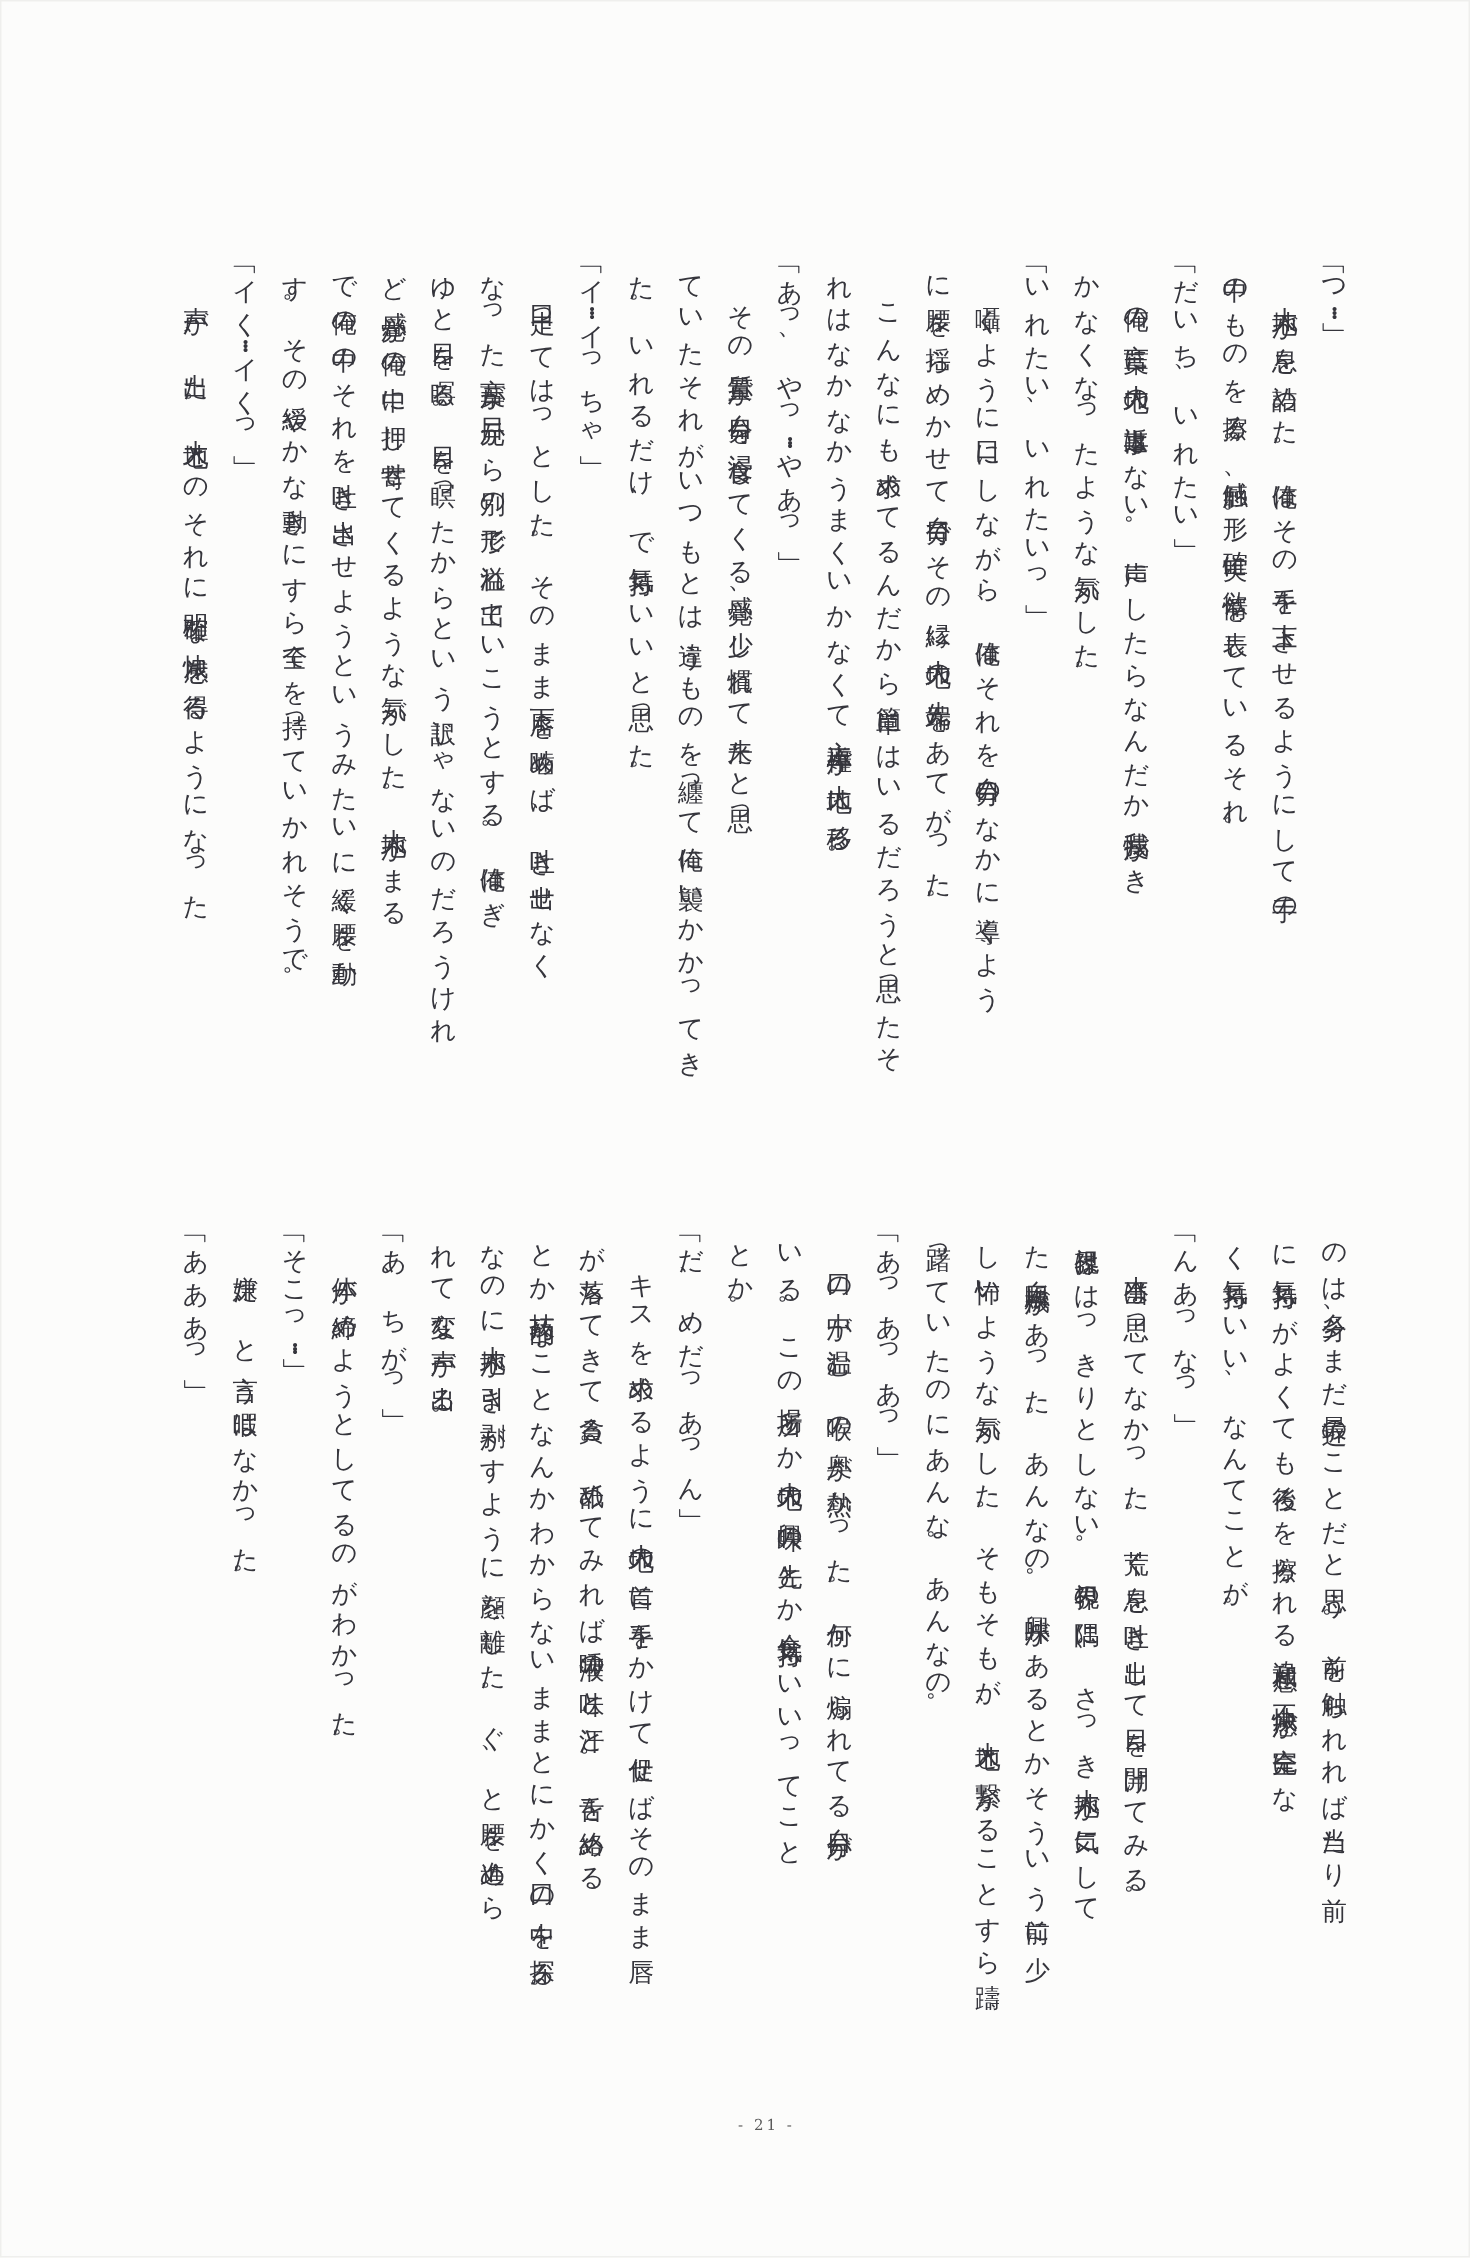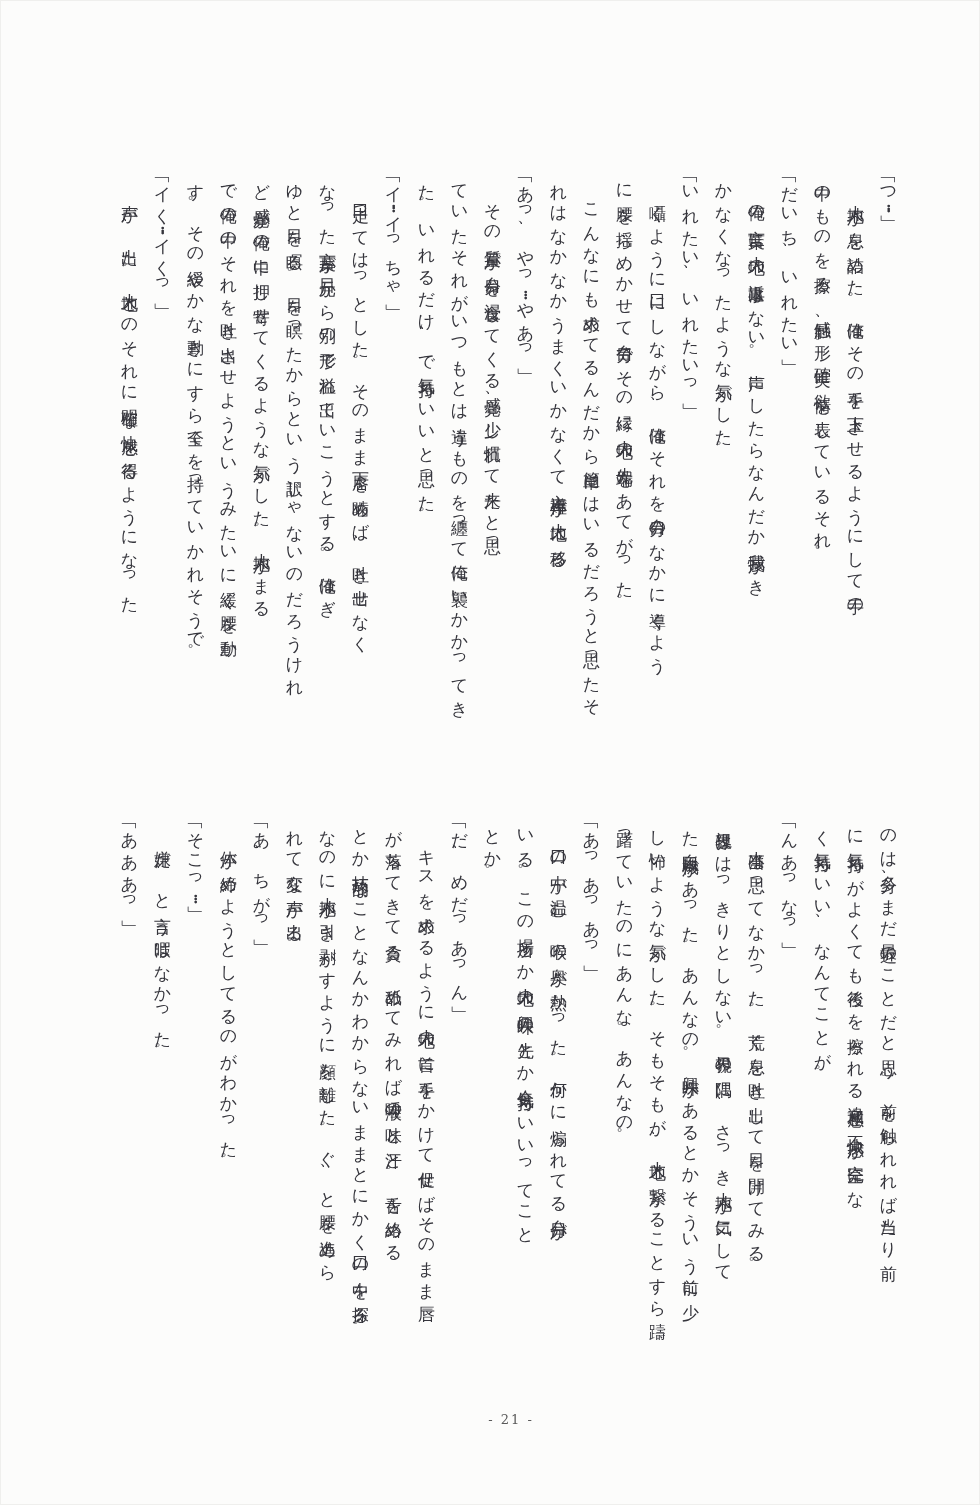--- a/index.html
+++ b/index.html
@@ -39,21 +39,21 @@
   .tblock.top { top: 172px; }
   .tblock.bottom { top: 818px; }
   .pagenum {
     position: absolute;
     top: 1412px;
     left: 0;
     right: 0;
     box-sizing: border-box;
     padding-left: 42px;
     text-align: center;
-    font-size: 13px;
+    font-size: 10px;
     letter-spacing: 2px;
     color: #5a5a5a;
   }
 </style>
 </head>
 <body>
 
 <div class="page">
 
   <div class="tblock top">

